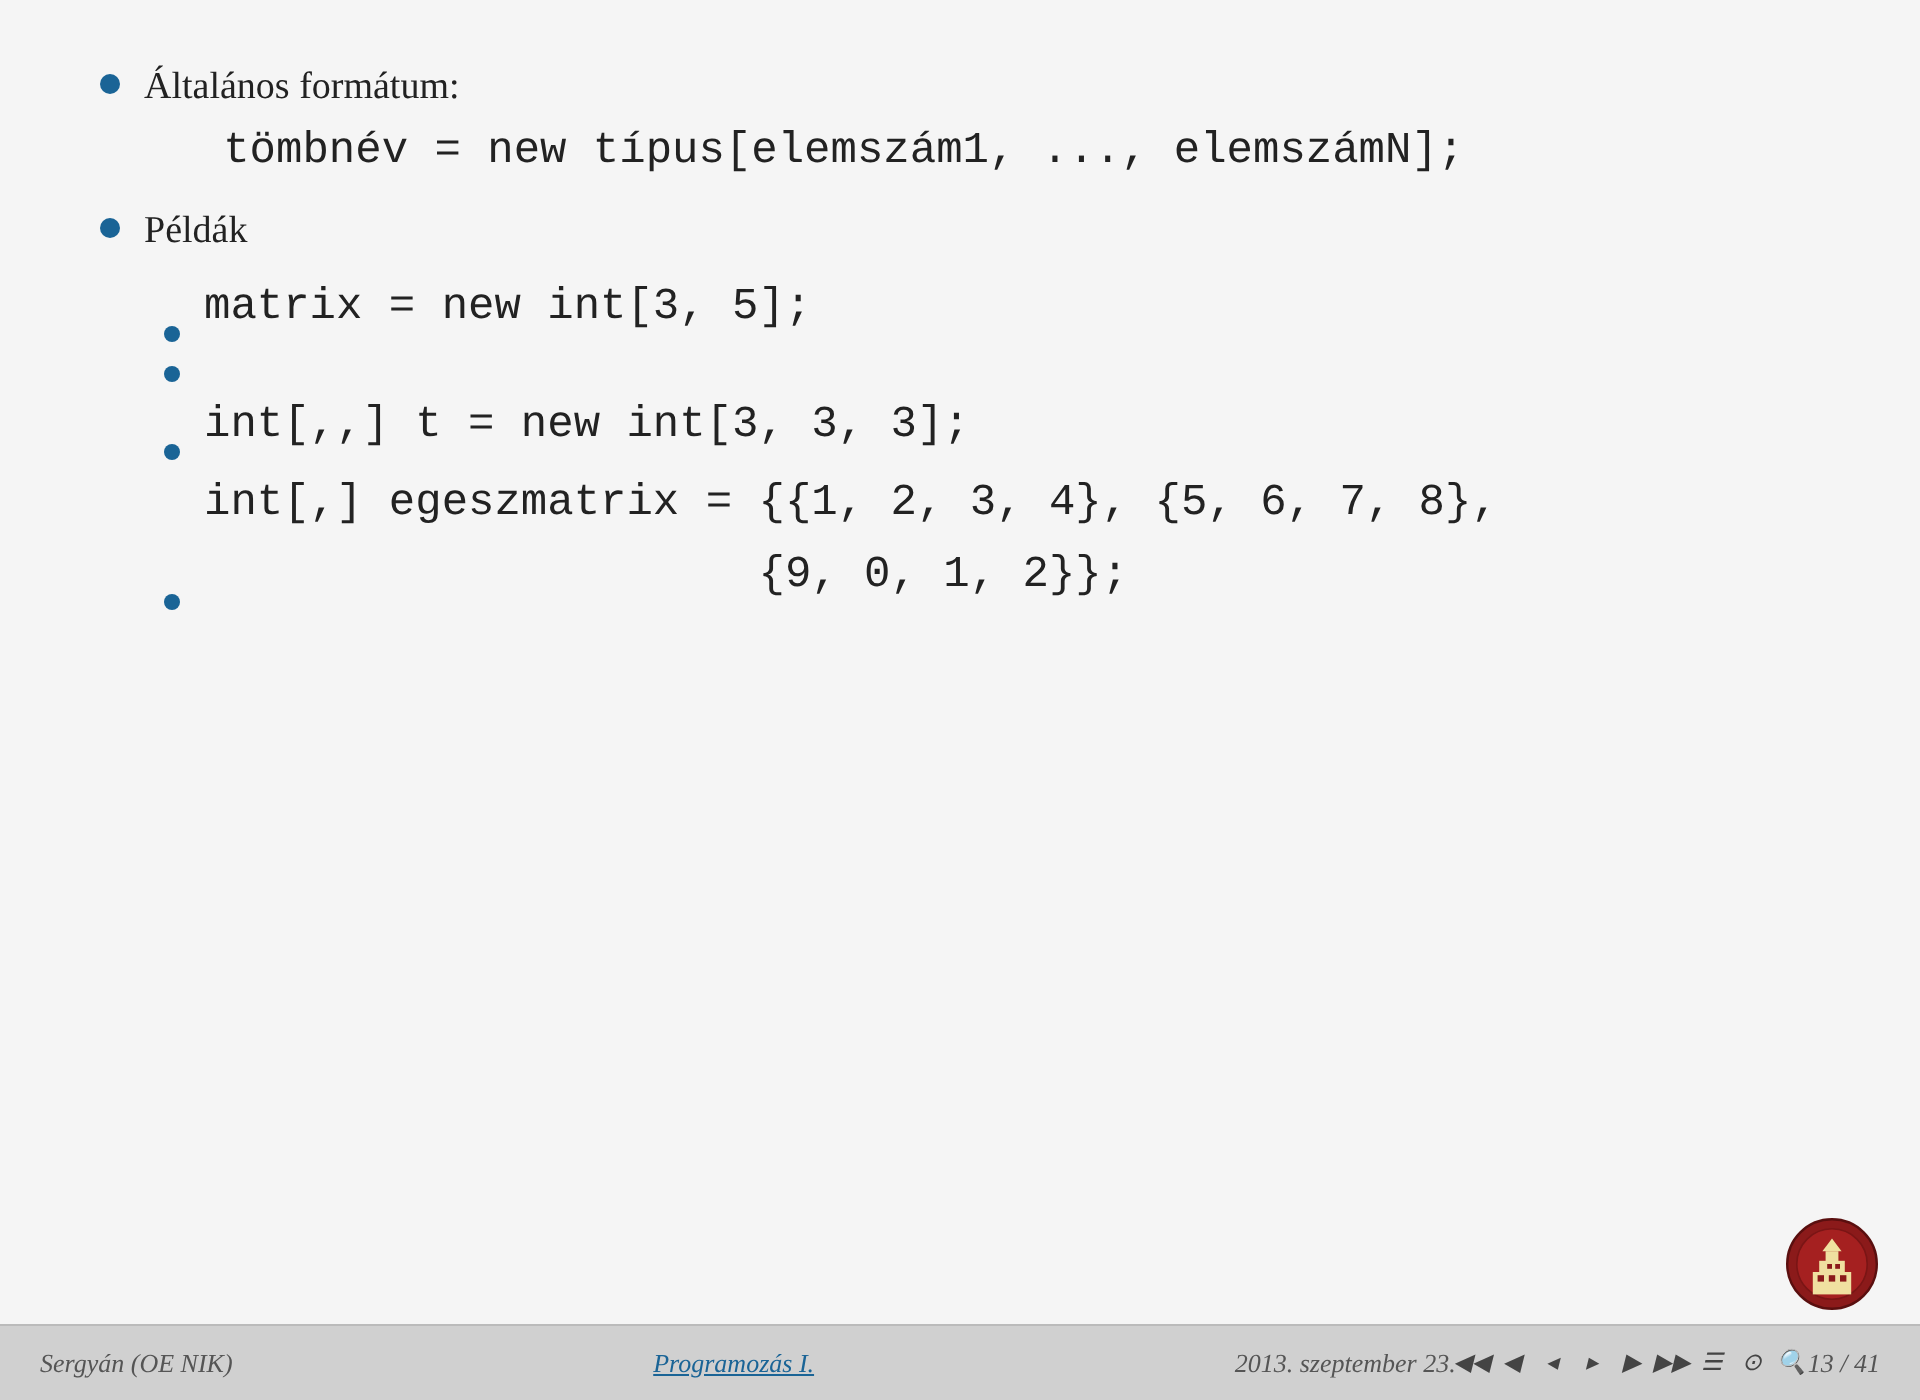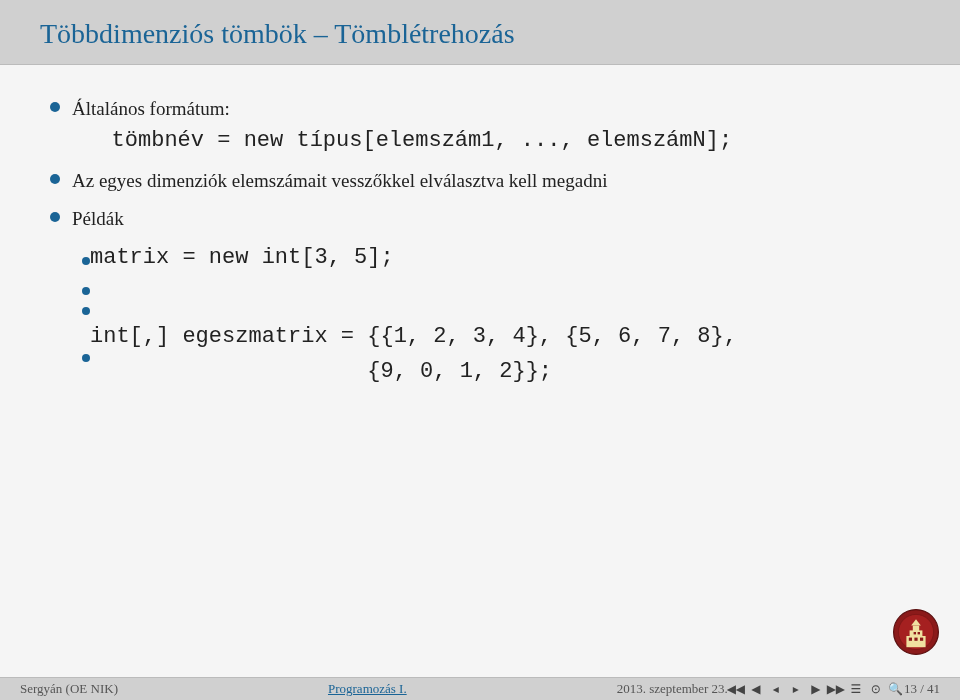--- a/index.html
+++ b/index.html
@@ -92,36 +92,37 @@
       list-style: none;
       margin-top: 6px;
       display: flex;
       flex-direction: column;
       gap: 4px;
       margin-left: 10px;
     }
 
     .sub-bullet-item {
       display: flex;
-      align-items: center;
-      gap: 0;
+      align-items: flex-end;
+      gap: 12px;
       font-size: 17px;
       color: #222;
       line-height: 1.6;
     }
 
     .footer {
       background: #d0d0d0;
-      height: 23px;
+      height: 38px;
       display: flex;
       align-items: center;
       padding: 0 20px;
       border-top: 1px solid #bbb;
       justify-content: space-between;
       flex-shrink: 0;
+      font-style: italic;
     }
 
     .footer-left {
       font-size: 13px;
       color: #555;
       font-family: 'Computer Modern', Georgia, serif;
     }
 
     .footer-center {
       font-size: 13px;
@@ -167,59 +168,53 @@
     .logo svg {
       width: 48px;
       height: 48px;
     }
   </style>
 </head>
 <body>
 
 <div class="slide">
 
-  <div class="header">
-    <h1>Többdimenziós tömbök – Tömblétrehozás</h1>
-  </div>
 
   <div class="content">
     <ul class="bullet-list">
 
       <li class="bullet-item">
         <span class="bullet-dot"></span>
         <div>
           <span class="bullet-text">Általános formátum:</span>
           <br>
           <span class="mono">&nbsp;&nbsp;&nbsp;tömbnév = new típus[elemszám1, ..., elemszámN];</span>
         </div>
       </li>
 
-      <li class="bullet-item">
-        <span class="bullet-dot"></span>
-        <span class="bullet-text">Az egyes dimenziók elemszámait vesszőkkel elválasztva kell megadni</span>
-      </li>
 
 
       <li class="bullet-item">
         <span class="bullet-dot"></span>
         <div>
           <span class="bullet-text">Példák</span>
           <ul class="sub-bullets">
 
             <li class="sub-bullet-item">
               <span class="bullet-dot-small"></span>
               <span class="mono">matrix = new int[3, 5];</span>
             </li>
 
             <li class="sub-bullet-item">
               <span class="bullet-dot-small"></span>
             </li>
 
             <li class="sub-bullet-item">
               <span class="bullet-dot-small"></span>
+              <span class="mono">int[,,] t = new int[3, 3, 3];</span>
             </li>
 
             <li class="sub-bullet-item">
               <span class="bullet-dot-small"></span>
               <div>
                 <span class="mono">int[,] egeszmatrix = {{1, 2, 3, 4}, {5, 6, 7, 8},</span>
                 <br>
                 <span class="mono">&nbsp;&nbsp;&nbsp;&nbsp;&nbsp;&nbsp;&nbsp;&nbsp;&nbsp;&nbsp;&nbsp;&nbsp;&nbsp;&nbsp;&nbsp;&nbsp;&nbsp;&nbsp;&nbsp;&nbsp;&nbsp;{9, 0, 1, 2}};</span>
               </div>
             </li>

